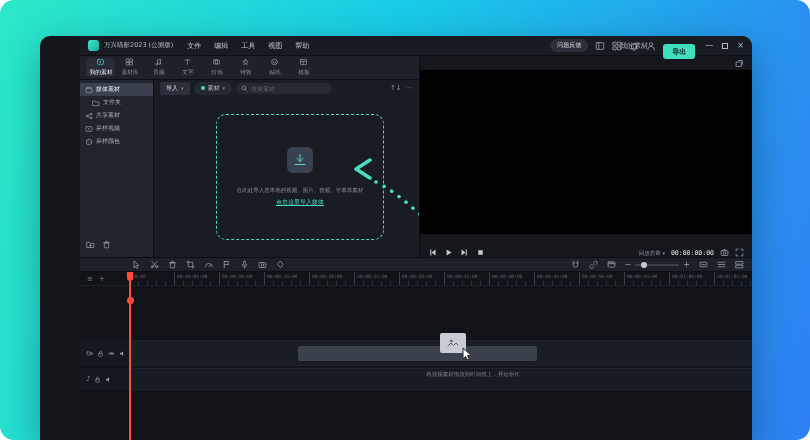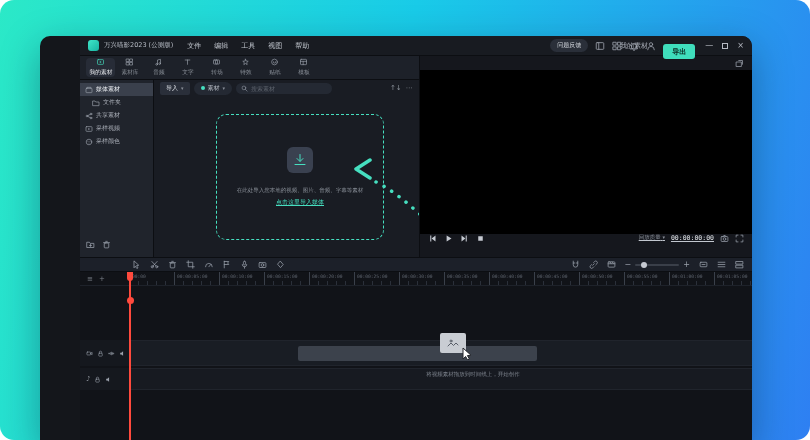--- a/index.html
+++ b/index.html
@@ -75,21 +75,21 @@
     align-items:center; justify-content:center; text-align:center; }
   .dz-icon { width:26px; height:26px; border-radius:6px; background:#3A4150;
     display:flex; align-items:center; justify-content:center; margin-bottom:13px; }
   .dz-text { font-size:5.5px; color:#8A9099; width:150px; line-height:1.6; }
   .dz-link { font-size:6px; color:#46DFC0; text-decoration:underline; margin-top:3px; }
   .dz-arrow { position:absolute; left:190px; top:78px; pointer-events:none; }
 
   .preview { width:362px; background:#15171D; border-left:1px solid #0C0E12; display:flex; flex-direction:column; }
   .preview-header { height:14px; display:flex; align-items:center; justify-content:flex-end; padding:0 8px; }
   .video-area { height:164px; background:#000; }
-  .preview-controls { flex:1; display:flex; align-items:flex-start; gap:6px; padding:0 8px;text-decoration:underline; }
+  .preview-controls { flex:1; display:flex; align-items:flex-end; gap:6px; padding:0 8px; }
   .pc-left { display:flex; align-items:center; gap:7px; }
   .pc-spacer { flex:1; }
   .quality { font-size:5.5px; color:#8A9099; white-space:nowrap; }
   .timecode { font-size:6.5px; color:#E4E7EB; font-family:"DejaVu Sans Mono",monospace; white-space:nowrap; }
 
   
   .toolbar { height:15px; background:#1C2029; border-top:1px solid #0C0E12; border-bottom:1px solid #0C0E12;
     display:flex; align-items:center; gap:9px; padding:0 8px 0 52px; }
   .tb-spacer { flex:1; }
   .zoom { display:flex; align-items:center; gap:4px; }

